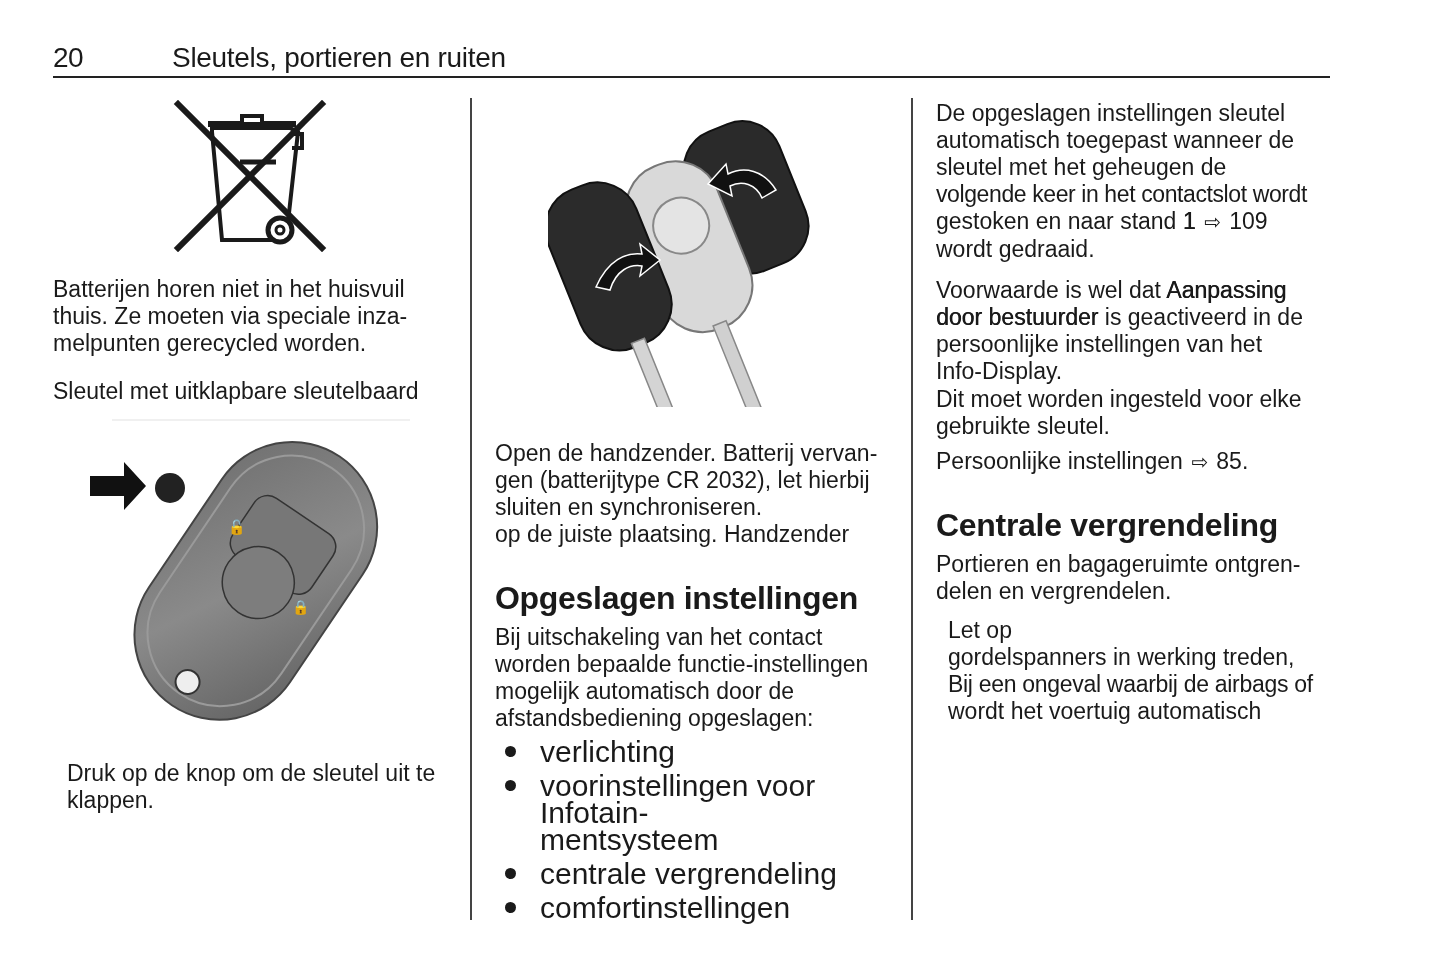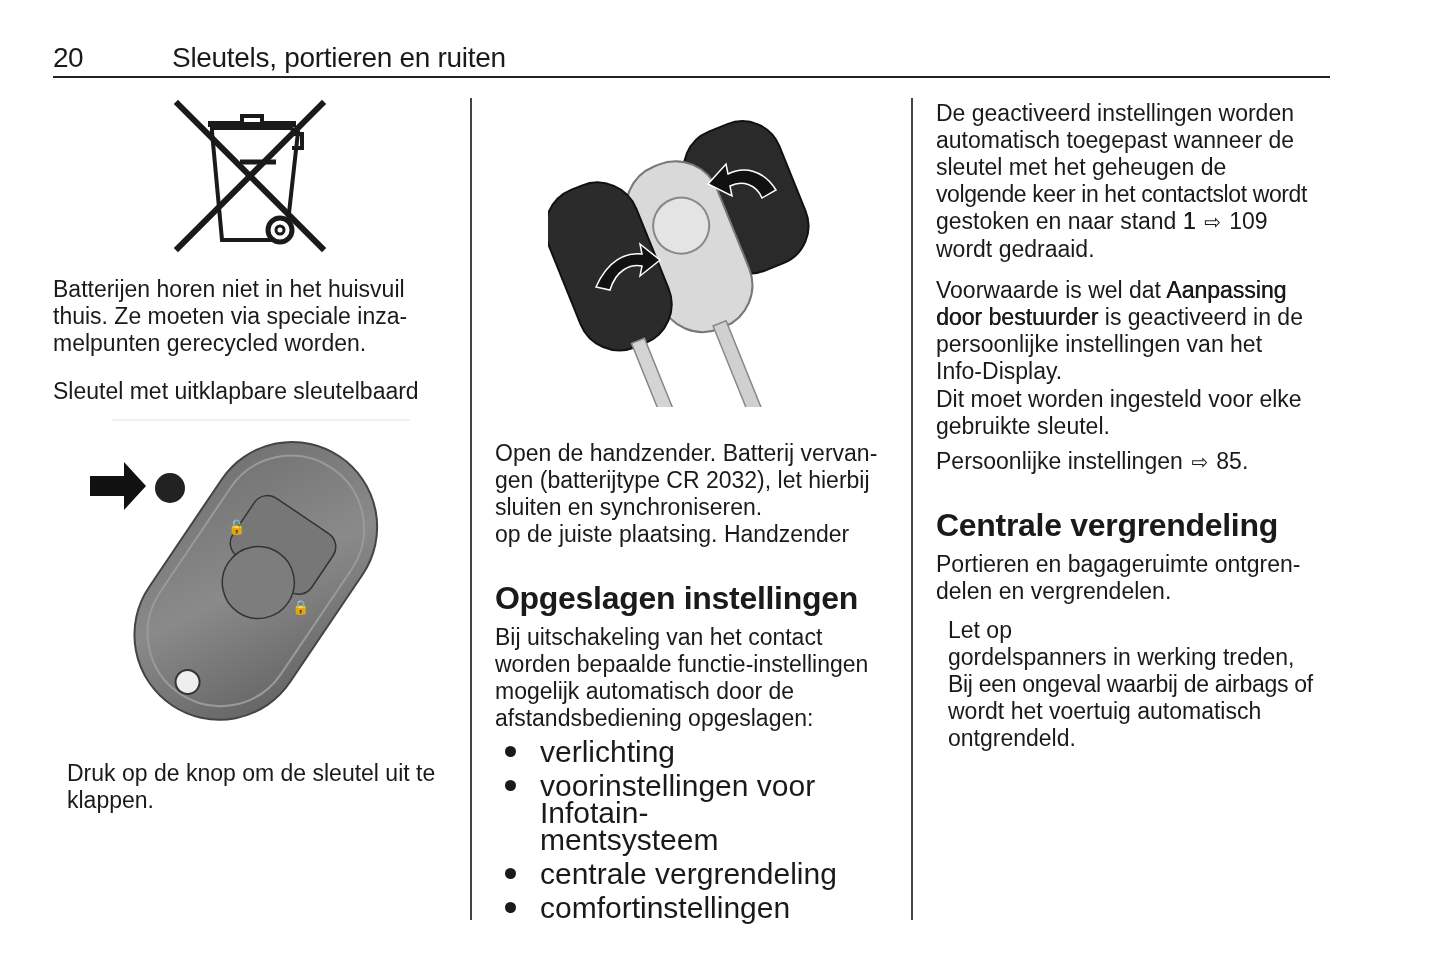--- a/index.html
+++ b/index.html
@@ -141,21 +141,21 @@
   <li>
       <span class="dot"></span>
       <div>voorinstellingen voor Infotain-</div>
       <div>mentsysteem</div>
     </li>
   <li><span class="dot"></span><span>centrale vergrendeling</span></li>
   <li><span class="dot"></span><span>comfortinstellingen</span></li>
 </ul>
 
 <div class="p" style="left:936px; top:100px; width:400px;">
-  <div>De geactiveerd instellingen worden</div>
+  <div>De opgeslagen instellingen sleutel</div>
   <div>automatisch toegepast wanneer de</div>
   <div>sleutel met het geheugen de</div>
   <div style="letter-spacing:-0.4px;">volgende keer in het contactslot wordt</div>
   <div><span>gestoken en naar stand </span><b class="strong">1</b> <span class="ref-arrow">⇨</span> <span>109</span></div>
   <div>wordt gedraaid.</div>
 </div>
 
 <div class="p" style="left:936px; top:277px; width:400px;">
   <div><span>Voorwaarde is wel dat </span><b class="strong">Aanpassing</b></div>
   <div><b class="strong">door bestuurder</b><span> is geactiveerd in de</span></div>
@@ -177,14 +177,13 @@
 <div class="p" style="left:936px; top:551px; width:400px;">
   <div>Portieren en bagageruimte ontgren-</div>
   <div>delen en vergrendelen.</div>
 </div>
 
 <div class="p" style="left:948px; top:617px; width:390px;">
   <div>Let op</div>
   <div>gordelspanners in werking treden,</div>
   <div style="letter-spacing:-0.3px;">Bij een ongeval waarbij de airbags of</div>
   <div>wordt het voertuig automatisch</div>
-  <div>ontgrendeld.</div>
 </div>
 
 </body></html>

